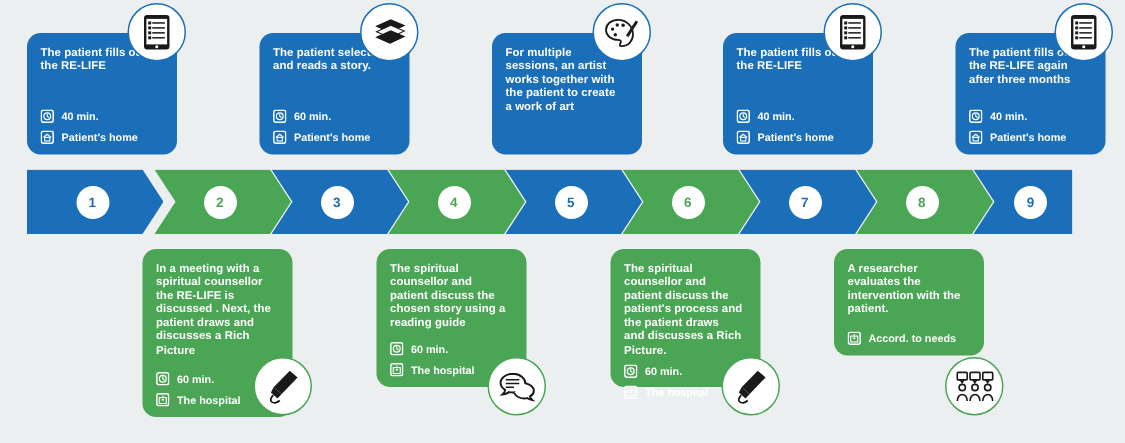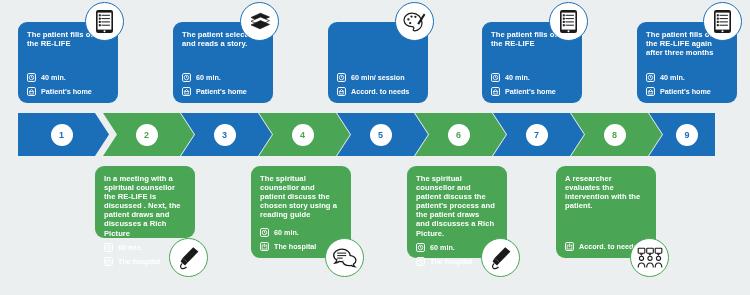--- a/index.html
+++ b/index.html
@@ -170,38 +170,25 @@
     <svg width="24" height="21" viewBox="0 0 24 21">
       <g fill="#1a1a1a" stroke="#1a1a1a" stroke-width=".7">
         <path d="M3 6.5 12.5 2.2 21.5 6 12 10.4Z"></path>
         <path d="M3 10.2 12.5 5.9 21.5 9.7 12 14.1Z" fill="#fff"></path>
         <path d="M3 13.9 12.5 9.6 21.5 13.4 12 17.8Z"></path>
       </g>
     </svg>
   </div>
 
   <div class="card blue" style="left:328px;top:22px;width:100px;height:81px;">
-    <div class="card-meta">
-      <div class="meta-row">
-        <svg class="mini-ico" viewBox="0 0 10 10">
-            <rect x=".6" y=".6" width="8.8" height="8.8" rx="1.4" fill="none" stroke="#fff" stroke-width="1.1"></rect>
-            <circle cx="5" cy="5" r="2.5" fill="none" stroke="#fff" stroke-width=".9"></circle>
-            <path d="M5 3.2V5l1.3.9" stroke="#fff" stroke-width=".8" fill="none"></path>
-          </svg>
-        <span class="mtxt">60 min/ session</span>
-      </div>
-      <div class="meta-row">
-        <svg class="mini-ico" viewBox="0 0 10 10">
-            <rect x=".6" y=".6" width="8.8" height="8.8" rx="1.4" fill="none" stroke="#fff" stroke-width="1.1"></rect>
-            <path d="M2.2 5.2L5 2.8l2.8 2.4" fill="none" stroke="#fff" stroke-width=".9"></path>
-            <rect x="3.1" y="5.1" width="3.8" height="2.7" fill="none" stroke="#fff" stroke-width=".8"></rect>
-          </svg>
-        <span class="mtxt">Accord. to needs</span>
-      </div>
-    </div>
+    <div class="card-title">For multiple
+sessions, an artist
+works together with
+the patient to create
+a work of art</div>
   </div>
   <div class="badge blue" style="left:395px;top:2px;">
     <svg width="25" height="23" viewBox="0 0 25 23">
       <path d="M10 3.2C5.4 3.2 2 6.2 2 10c0 3.7 3.4 6.6 8 6.6 1.3 0 1.9.5 1.9 1.3 0 .9-.7 1.2-.7 1.9 0 .6.6 1 1.4 1 4.3 0 7.4-3.6 7.4-7.9 0-5.4-4.4-9.7-10-9.7Z" fill="none" stroke="#1a1a1a" stroke-width="1.2"></path>
       <circle cx="6.4" cy="9.4" r="1.15" fill="#1a1a1a"></circle>
       <circle cx="9.5" cy="6.6" r="1.15" fill="#1a1a1a"></circle>
       <circle cx="13.4" cy="6.8" r="1.15" fill="#1a1a1a"></circle>
       <circle cx="8.2" cy="13.1" r="1.15" fill="#1a1a1a"></circle>
       <path d="M15.3 13.6 21.8 3.6l1.6 1.1-6.4 10Z" fill="#1a1a1a"></path>
     </svg>
@@ -311,21 +298,21 @@
       <div class="num blue">7</div>
       </div>
     <div class="chev green notched" style="left:553px;width:91px;">
       <div class="num green">8</div>
       </div>
     <div class="chev blue flatend" style="left:631px;width:66px;">
       <div class="num blue" style="margin-left:-6px;">9</div>
       </div>
   </div>
 
-  <div class="card green" style="left:95px;top:166px;width:100px;height:72px;">
+  <div class="card green" style="left:95px;top:166px;width:100px;height:112px;">
     <div class="card-title">In a meeting with a
 spiritual counsellor
 the RE-LIFE is
 discussed . Next, the
 patient draws and
 discusses a Rich
 Picture</div>
     <div class="card-meta">
       <div class="meta-row">
         <svg class="mini-ico" viewBox="0 0 10 10">
@@ -414,21 +401,21 @@
     </div>
   </div>
   <div class="badge green" style="left:481px;top:238px;">
     <svg width="24" height="26" viewBox="0 0 24 26">
       <path d="M16.2 2.2 21.4 6.6 10.8 17.6 5.4 13.2Z" fill="#1a1a1a"></path>
       <path d="M5.4 13.2 10.8 17.6 8 20.6 3.6 16.6Z" fill="#1a1a1a"></path>
       <path d="M5.2 18.4c-1.4 1.6-2.5 3.3-1 4.5 1.6 1.2 3.9.4 5.3-.9" fill="none" stroke="#1a1a1a" stroke-width="1.2"></path>
     </svg>
   </div>
 
-  <div class="card green" style="left:556px;top:166px;width:100px;height:92px;">
+  <div class="card green" style="left:556px;top:166px;width:100px;height:71px;">
     <div class="card-title">A researcher
 evaluates the
 intervention with the
 patient.</div>
     <div class="card-meta">
       <div class="meta-row">
         <svg class="mini-ico" viewBox="0 0 10 10">
             <rect x=".6" y=".6" width="8.8" height="8.8" rx="1.4" fill="none" stroke="#fff" stroke-width="1.1"></rect>
             <rect x="2.4" y="3.4" width="5.2" height="4.4" fill="none" stroke="#fff" stroke-width=".8"></rect>
             <path d="M5 1.9v1.3M4.3 4.9h1.5M5.05 4.2v1.5" stroke="#fff" stroke-width=".8"></path>

